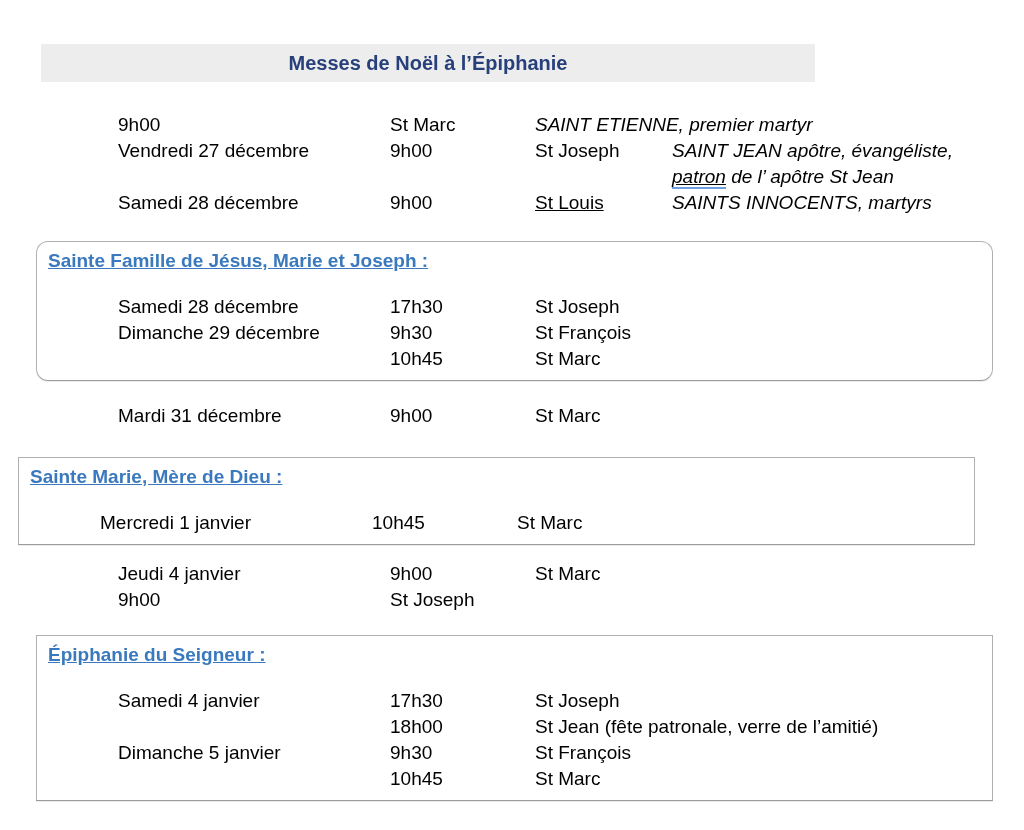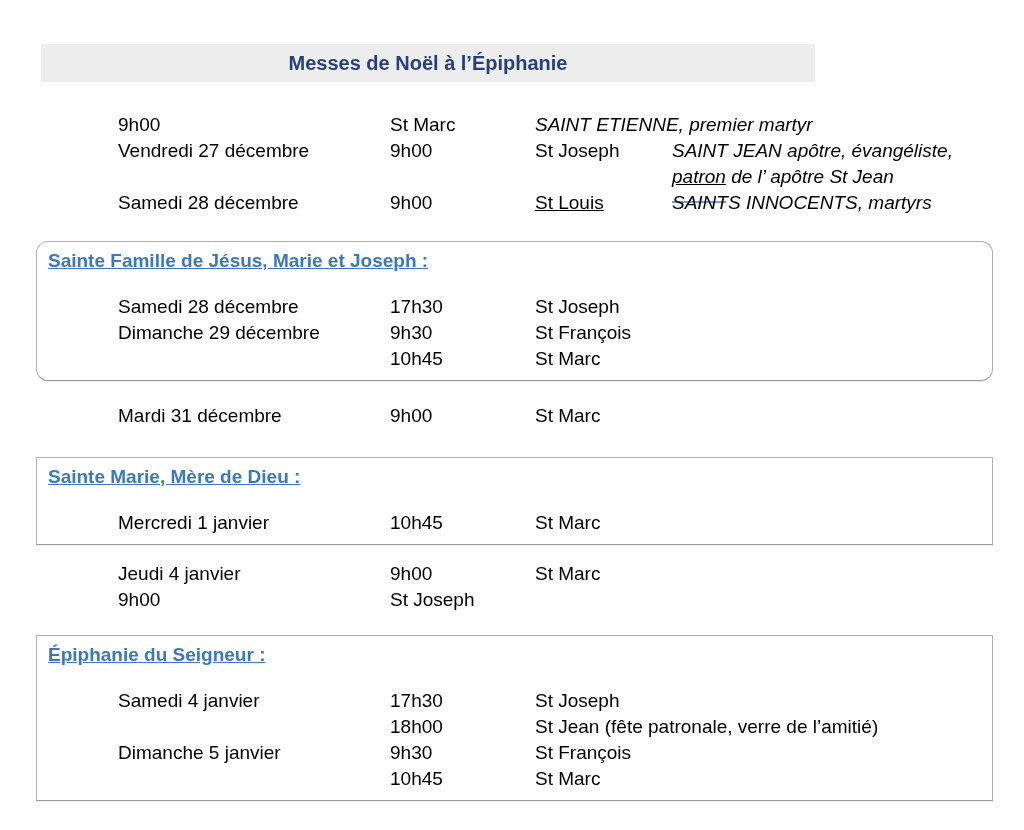--- a/index.html
+++ b/index.html
@@ -46,39 +46,39 @@
   .janvier-block { margin-top: 16px; }
   .box {
     margin-left: 36px;
     width: 957px;
     border: 1px solid var(--box-border);
     border-bottom-color: #9a9a9a;
     box-shadow: 0 1px 0 rgba(0,0,0,0.07);
     padding: 6px 0 8px 0;
   }
   .box-1 { margin-top: 25px; border-radius: 12px; }
-  .box-2 { margin-top: 28px; }
+  .box-2 { margin-top: 28px; margin-left: 18px; }
   .box-3 { margin-top: 22px; }
   .box .box-header {
     margin: 0 0 20px 11px;
     font-weight: bold;
     color: var(--section-header-text);
     text-decoration: underline;
     line-height: 26px;
   }
   .box .row { margin-left: 81px; }
   .italic { font-style: italic; }
   .u { text-decoration: underline; }
   .c-church { overflow: visible; }
   .c-church .u { display: inline; }
   .patron-link {
     font-style: italic;
     text-decoration: underline;
     border-bottom: 2px solid var(--patron-underline);
-    padding-bottom: 14px;
+    padding-bottom: 0px;
   }
 </style>
 </head>
 <body>
 
 <div>
 
   <div class="title-bar">
     <span class="title-text">Messes de Noël à l’Épiphanie</span>
   </div>

